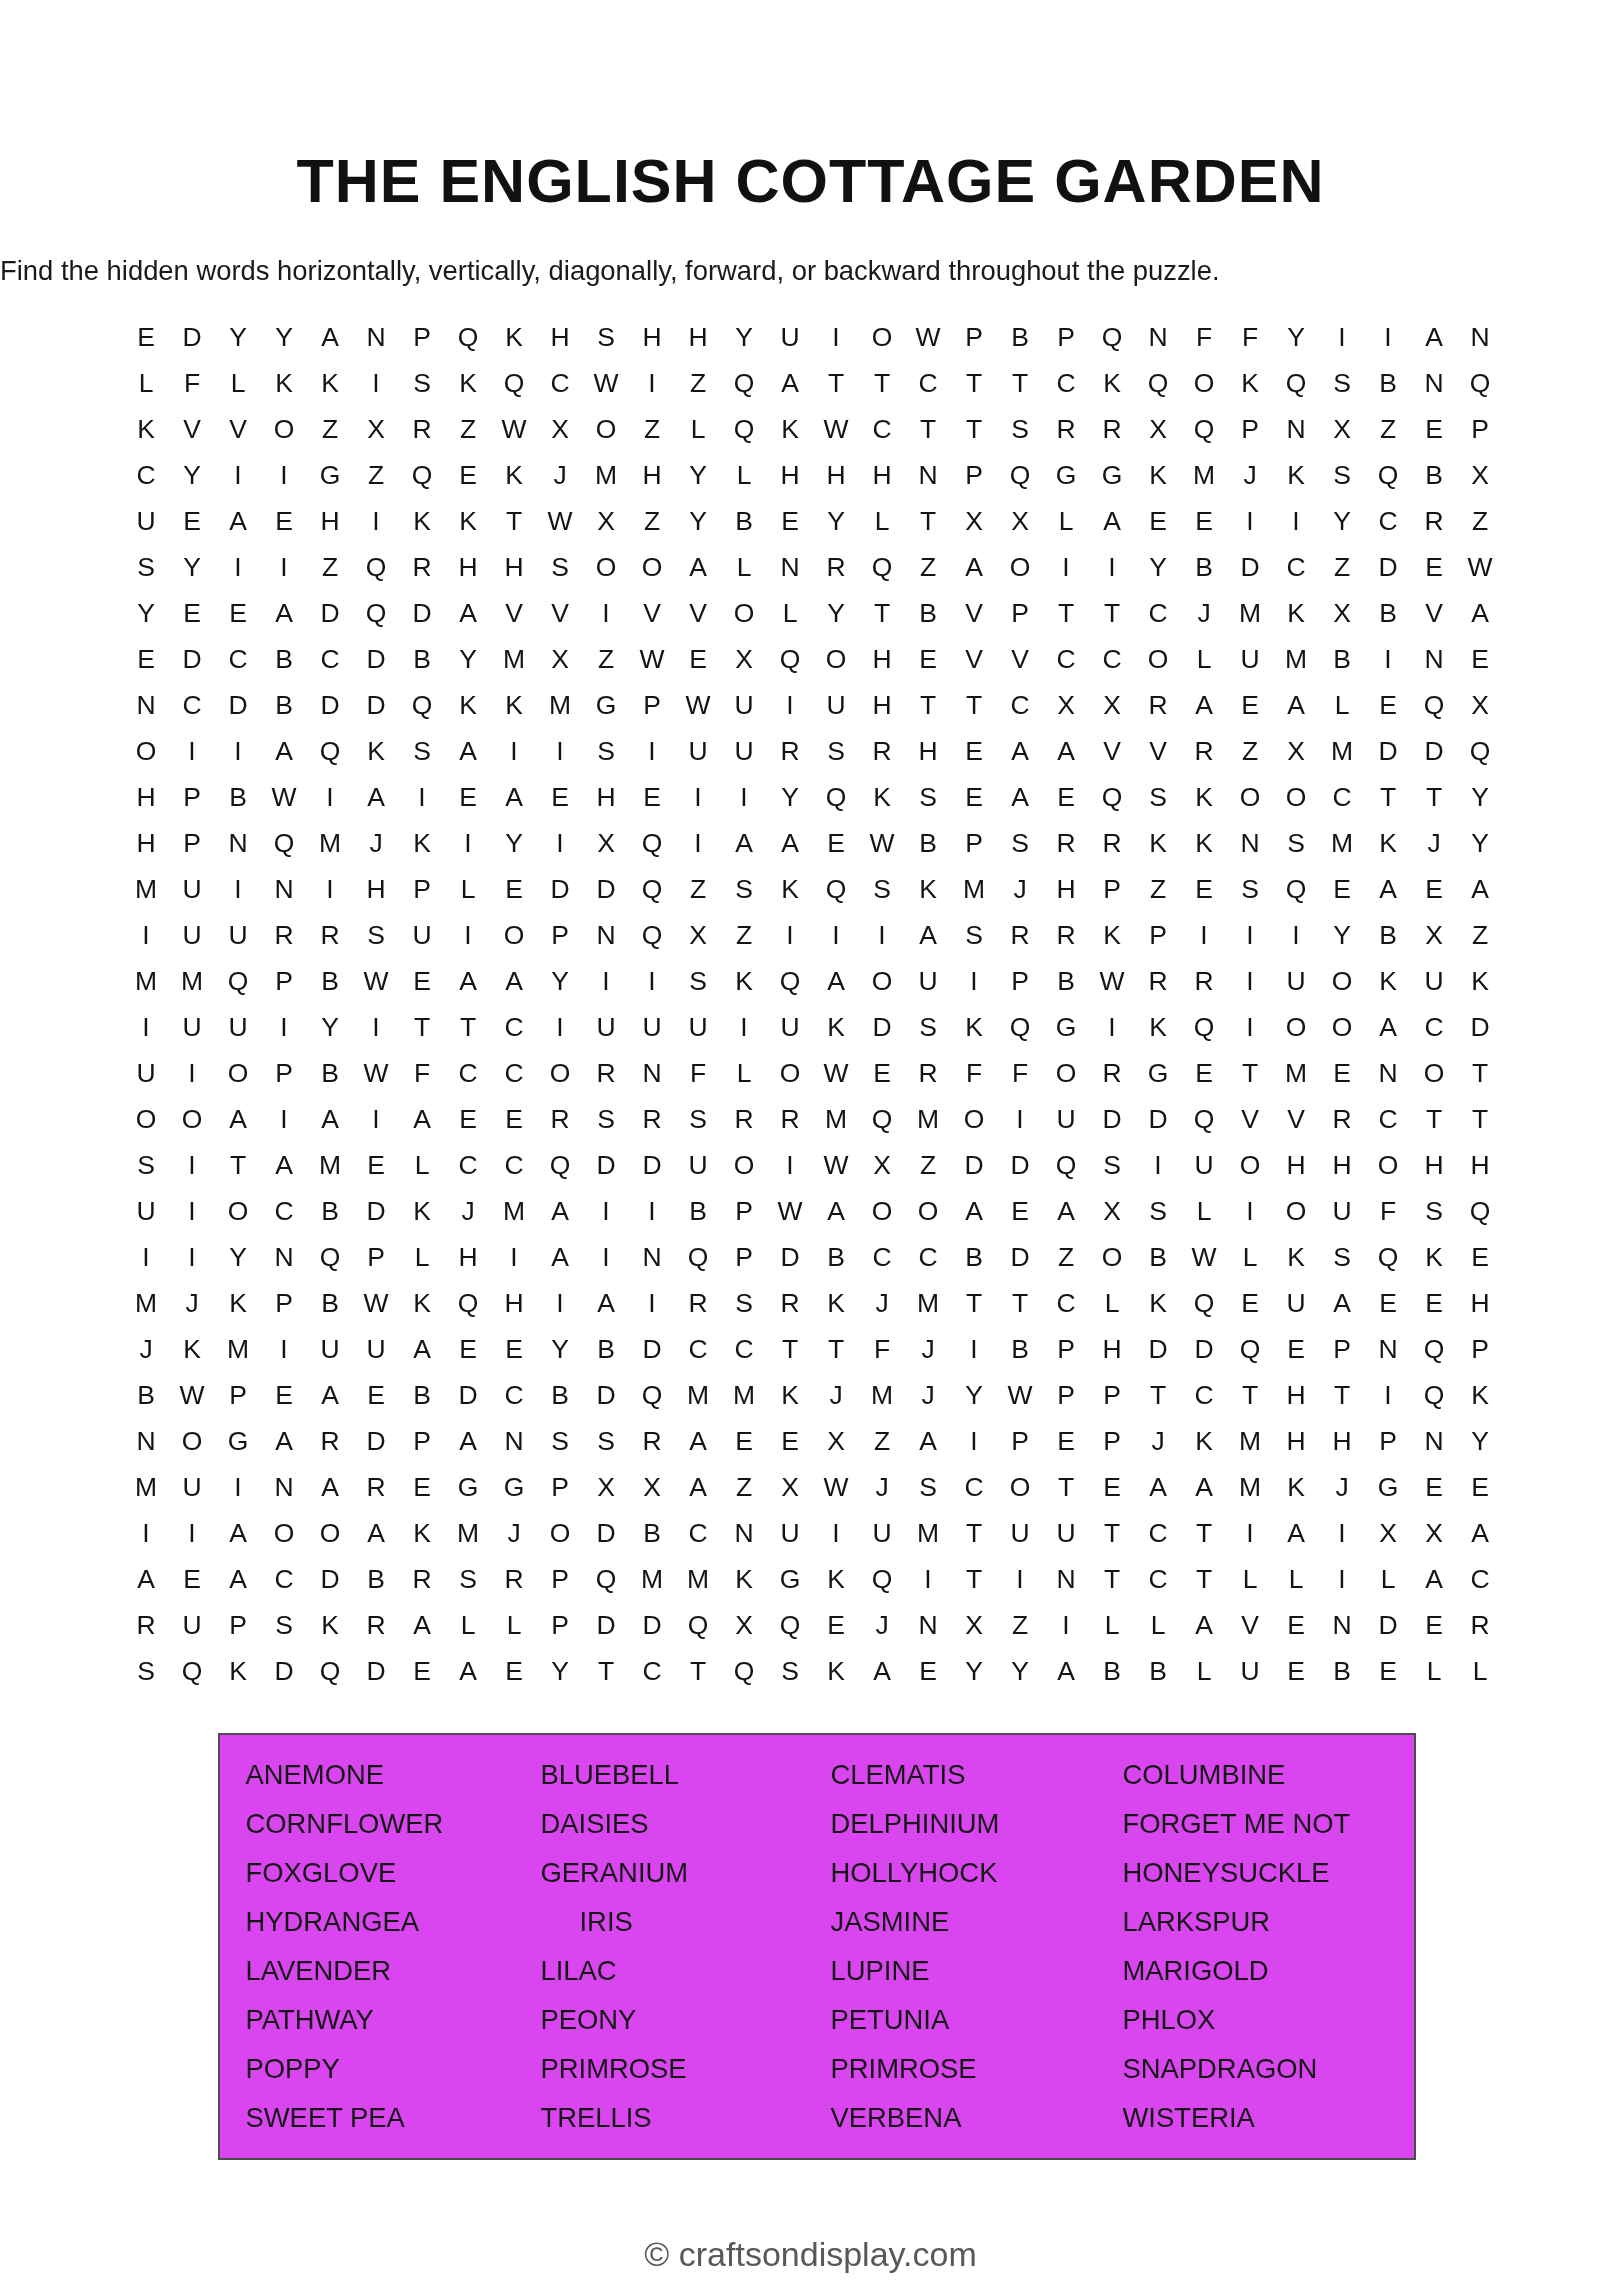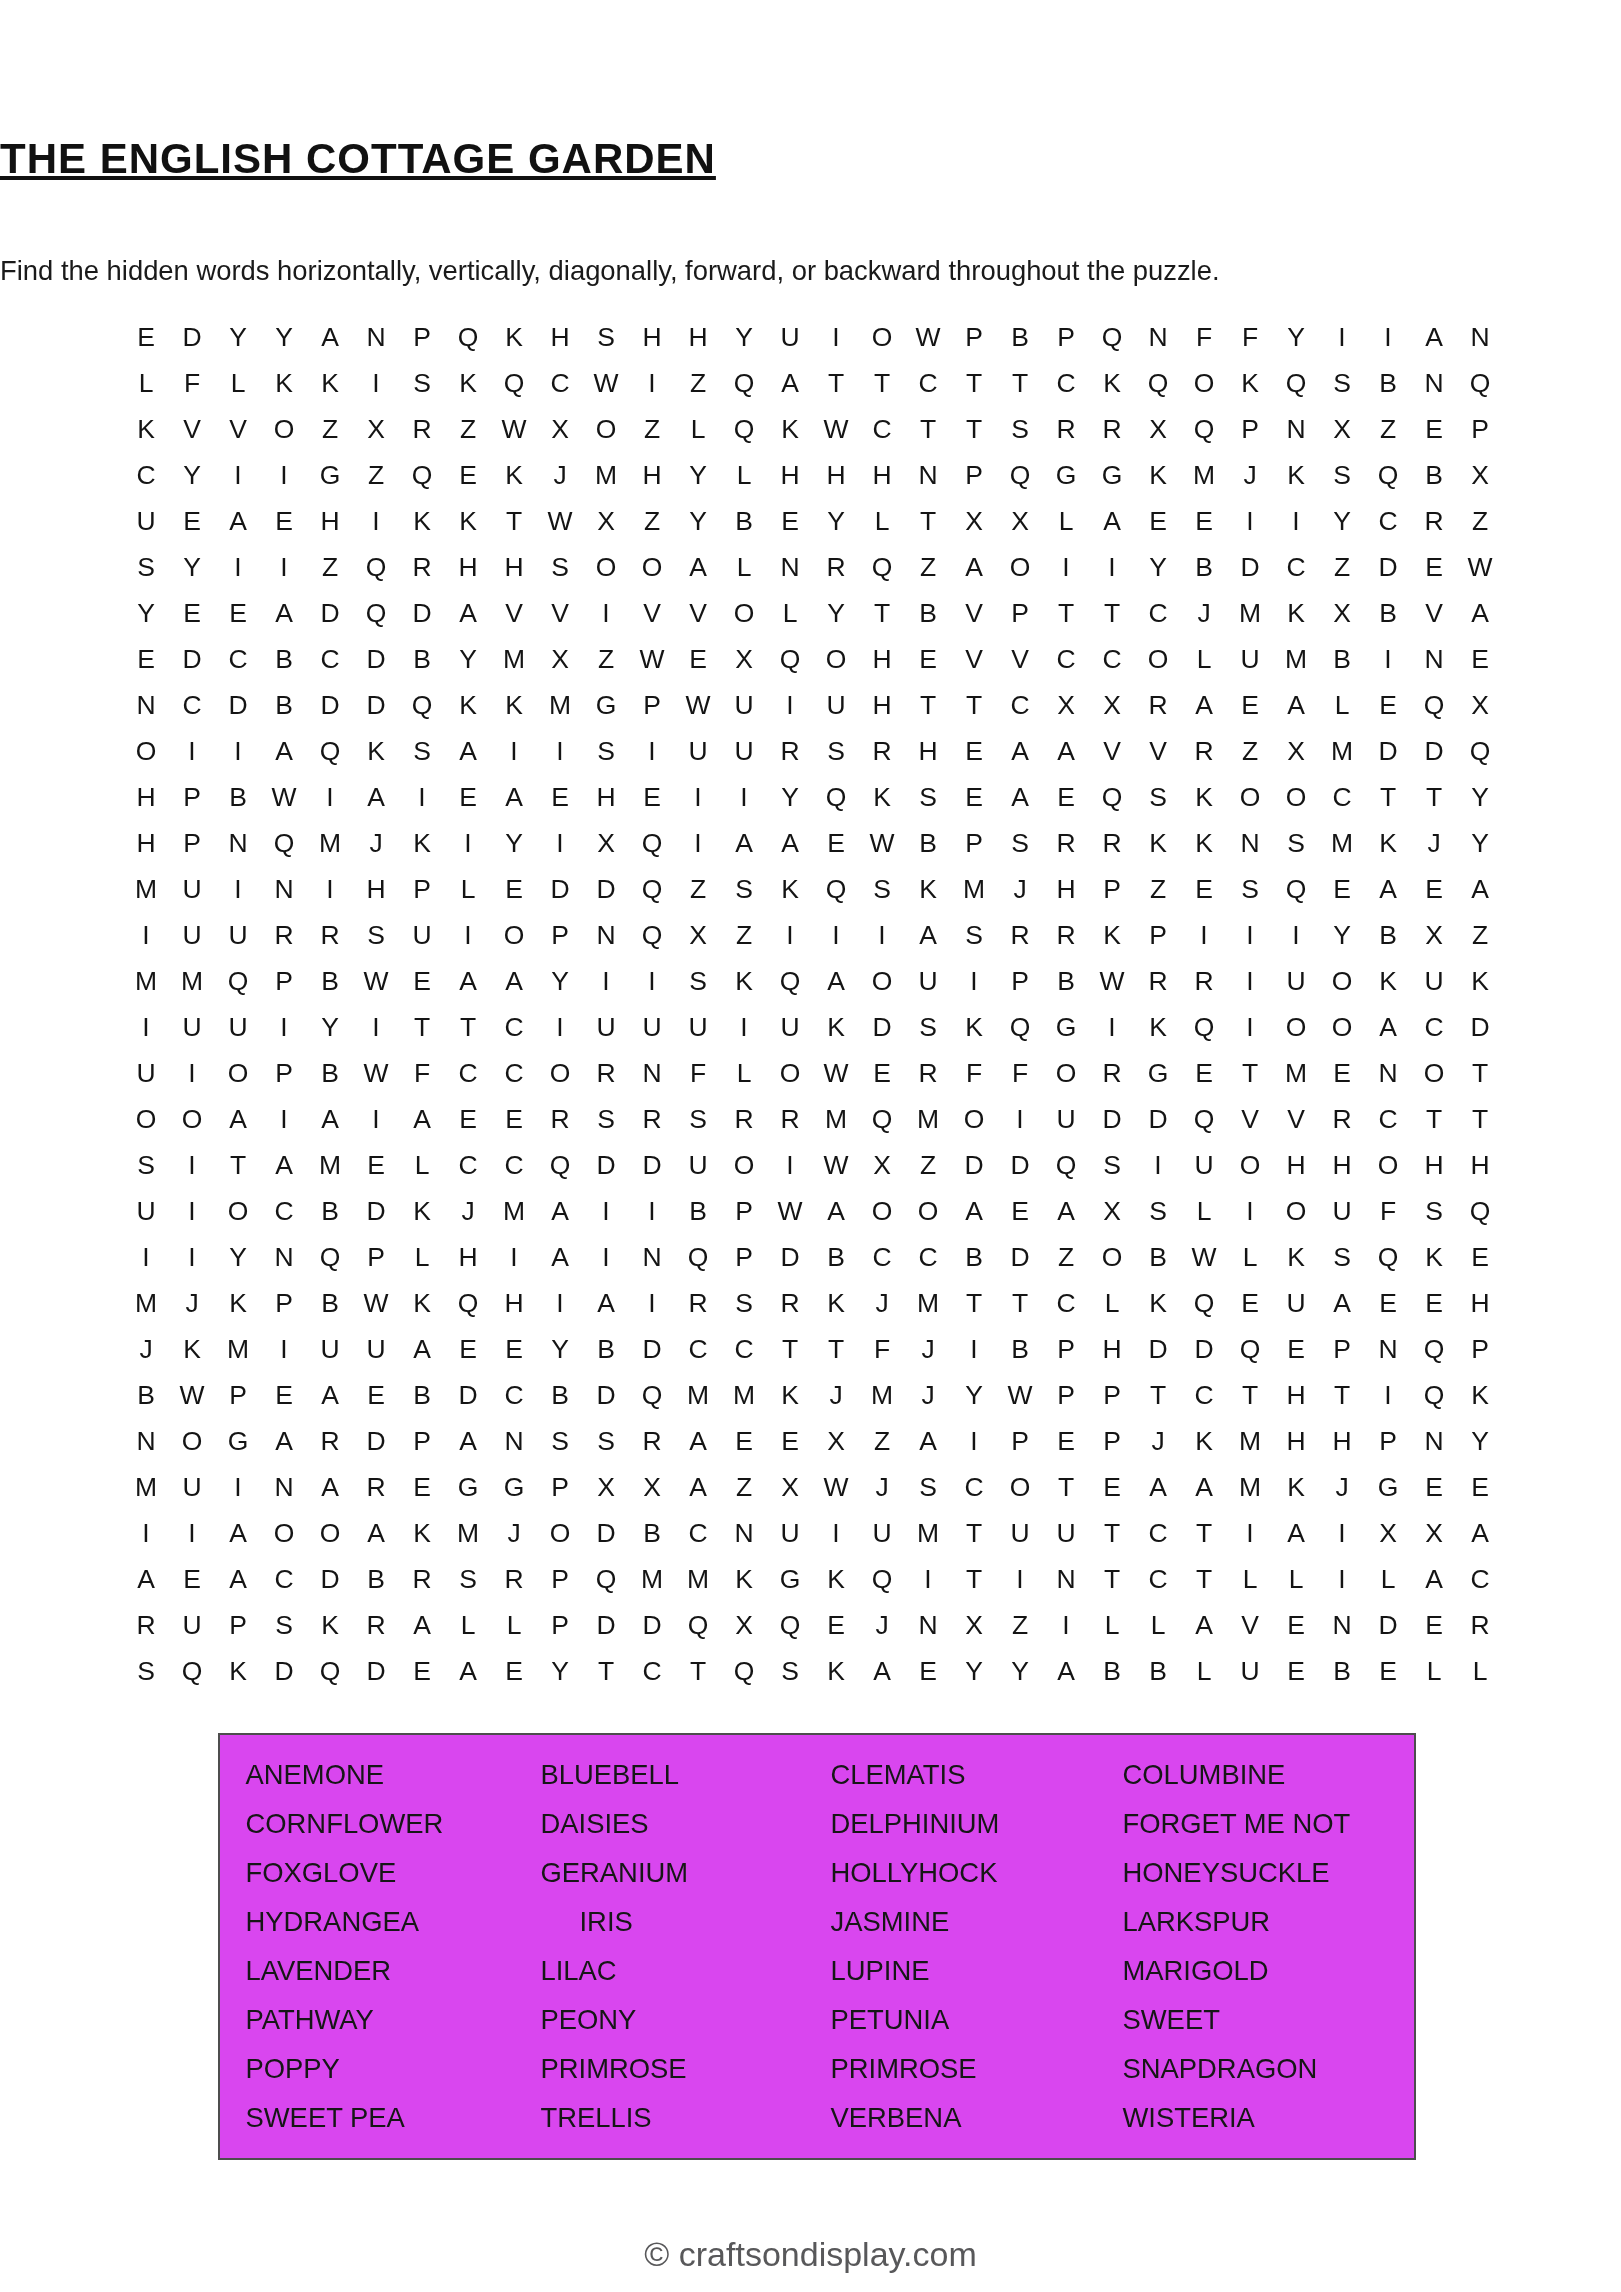--- a/index.html
+++ b/index.html
@@ -13,26 +13,26 @@
     width: 1621px;
     height: 2293px;
     background: #ffffff;
     overflow: hidden;
   }
   .title {
     position: absolute;
     top: 110px;
     left: 0;
     width: 100%;
-    font-size: 42px;
+    text-align: center;
+    font-size: 61px;
     font-weight: 800;
     letter-spacing: 1px;
     color: #111111;
     line-height: 1;
-    text-decoration: underline;
   }
   .subtitle {
     position: absolute;
     top: 228px;
     left: 0;
     width: 100%;
     text-align: left;
     font-size: 27.4px;
     font-weight: 400;
     color: #1a1a1a;
@@ -1032,21 +1032,21 @@
         <div class="word" style="grid-area: 4 / 3;">JASMINE</div>
         <div class="word" style="grid-area: 5 / 3;">LUPINE</div>
         <div class="word" style="grid-area: 6 / 3;">PETUNIA</div>
         <div class="word" style="grid-area: 7 / 3;">PRIMROSE</div>
         <div class="word" style="grid-area: 8 / 3;">VERBENA</div>
         <div class="word" style="grid-area: 1 / 4;">COLUMBINE</div>
         <div class="word" style="grid-area: 2 / 4;">FORGET ME NOT</div>
         <div class="word" style="grid-area: 3 / 4;">HONEYSUCKLE</div>
         <div class="word" style="grid-area: 4 / 4;">LARKSPUR</div>
         <div class="word" style="grid-area: 5 / 4;">MARIGOLD</div>
-        <div class="word" style="grid-area: 6 / 4;">SWEET</div>
+        <div class="word" style="grid-area: 6 / 4;">PHLOX</div>
         <div class="word" style="grid-area: 7 / 4;">SNAPDRAGON</div>
         <div class="word" style="grid-area: 8 / 4;">WISTERIA</div>
       </div>
   </div>
 
   <p class="footer">© craftsondisplay.com</p>
 
 </div>
 
 

